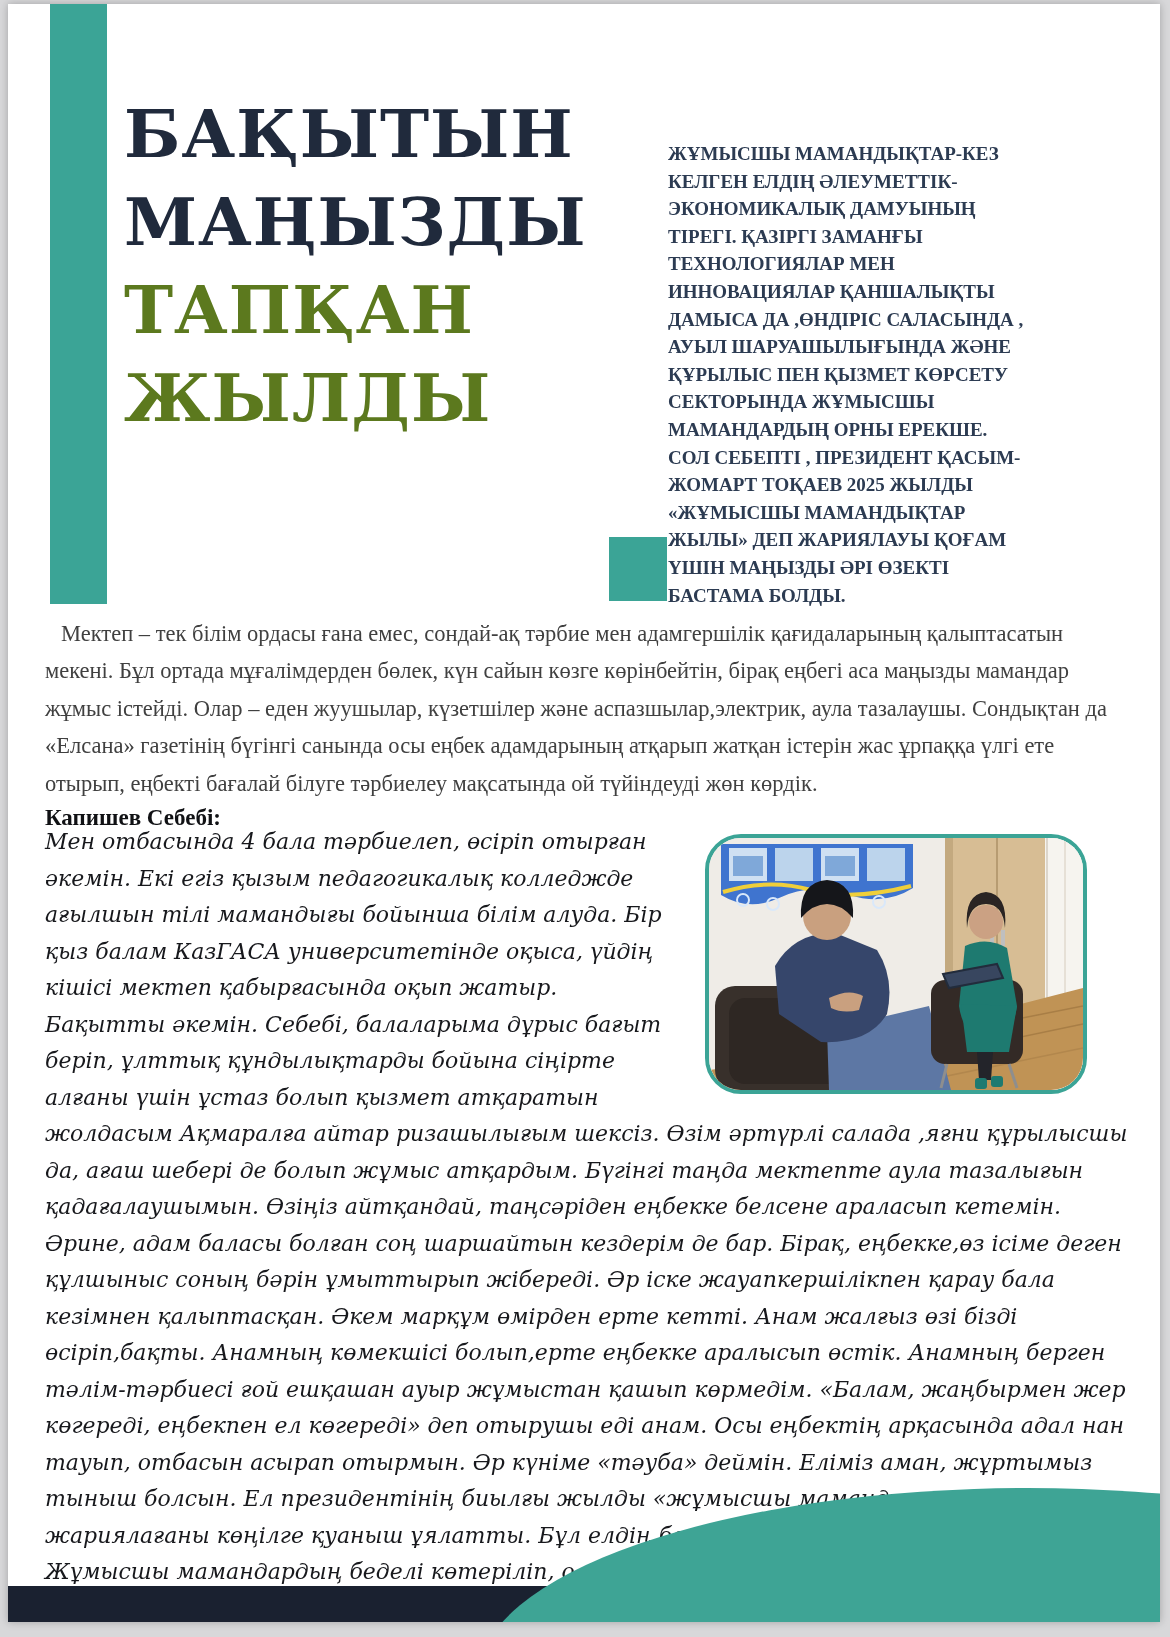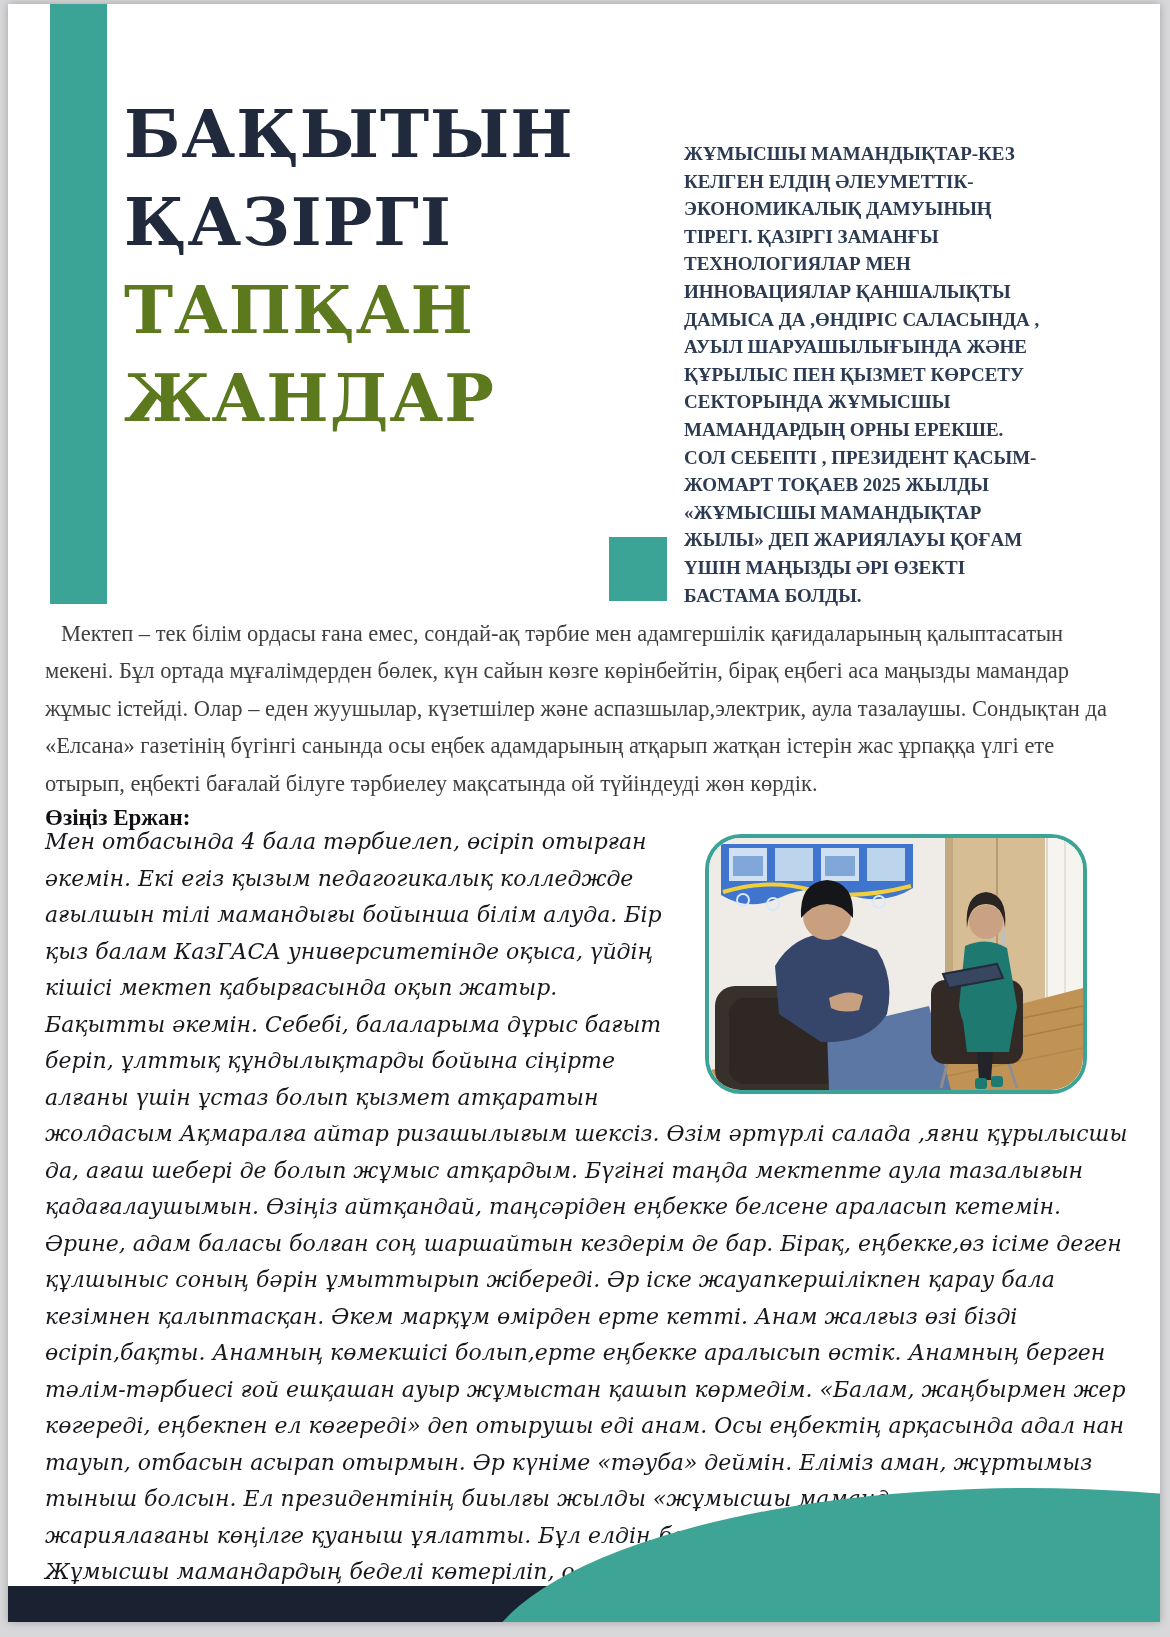--- a/index.html
+++ b/index.html
@@ -20,21 +20,21 @@
   .title{position:absolute;left:116px;top:86px;margin:0;
     font-family:"DejaVu Serif","Liberation Serif",serif;
     font-weight:bold;font-size:66px;line-height:88px;letter-spacing:1px;
     white-space:pre-line;}
   .title .t-dark{display:block;color:#202A3C;white-space:pre-line;}
   .title .t-green{display:block;color:#5C791E;white-space:pre-line;}
   
   .lede{position:absolute;left:660px;top:136px;width:376px;
     font-family:"Liberation Serif",serif;font-weight:bold;
     font-size:19px;line-height:27.6px;color:#2C3B52;
-    white-space:pre-line;margin-left:16px;}
+    white-space:pre-line;}
   
   .sq{position:absolute;left:601px;top:533px;width:58px;height:64px;background:#3BA496;}
   
   .intro{position:absolute;left:37px;top:588px;width:1102px;
     font-size:22.5px;line-height:37.5px;color:#404040;
     text-indent:16px;white-space:pre-line;}
   
   .who{position:absolute;left:37px;top:778px;
     font-size:23px;font-weight:bold;color:#101114;}
   
@@ -52,22 +52,22 @@
     border-radius:50%;background:#3EA495;}
 </style>
 </head>
 <body>
 
 <div class="page">
 
   <div class="stripe"></div>
 
   <h1 class="title"><span class="t-dark">БАҚЫТЫН
-ҚАЗІРГІ</span><span class="t-green">ТАПҚАН
-ЖАНДАР</span></h1>
+МАҢЫЗДЫ</span><span class="t-green">ТАПҚАН
+ЖЫЛДЫ</span></h1>
 
   <div class="lede">ЖҰМЫСШЫ МАМАНДЫҚТАР-КЕЗ
 КЕЛГЕН ЕЛДІҢ ӘЛЕУМЕТТІК-
 ЭКОНОМИКАЛЫҚ ДАМУЫНЫҢ
 ТІРЕГІ. ҚАЗІРГІ ЗАМАНҒЫ
 ТЕХНОЛОГИЯЛАР МЕН
 ИННОВАЦИЯЛАР ҚАНШАЛЫҚТЫ
 ДАМЫСА ДА ,ӨНДІРІС САЛАСЫНДА ,
 АУЫЛ ШАРУАШЫЛЫҒЫНДА ЖӘНЕ
 ҚҰРЫЛЫС ПЕН ҚЫЗМЕТ КӨРСЕТУ
@@ -81,21 +81,21 @@
 БАСТАМА БОЛДЫ.</div>
 
   <div class="sq"></div>
 
   <p class="intro">Мектеп – тек білім ордасы ғана емес, сондай-ақ тәрбие мен адамгершілік қағидаларының қалыптасатын
 мекені. Бұл ортада мұғалімдерден бөлек, күн сайын көзге көрінбейтін, бірақ еңбегі аса маңызды мамандар
 жұмыс істейді. Олар – еден жуушылар, күзетшілер және аспазшылар,электрик, аула тазалаушы. Сондықтан да
 «Елсана» газетінің бүгінгі санында осы еңбек адамдарының атқарып жатқан істерін жас ұрпаққа үлгі ете
 отырып, еңбекті бағалай білуге тәрбиелеу мақсатында ой түйіндеуді жөн көрдік.</p>
 
-  <p class="who">Өзіңіз Ержан:</p>
+  <p class="who">Капишев Себебі:</p>
 
   <div class="interview">
     <div class="photo">
       <svg viewBox="0 0 374 252" preserveAspectRatio="none">
 
         <rect x="0" y="0" width="374" height="252" fill="#efece7"></rect>
 
         <g>
           <rect x="236" y="0" width="100" height="212" fill="#d7bd94"></rect>
           <rect x="236" y="0" width="8" height="212" fill="#c3a97f"></rect>

